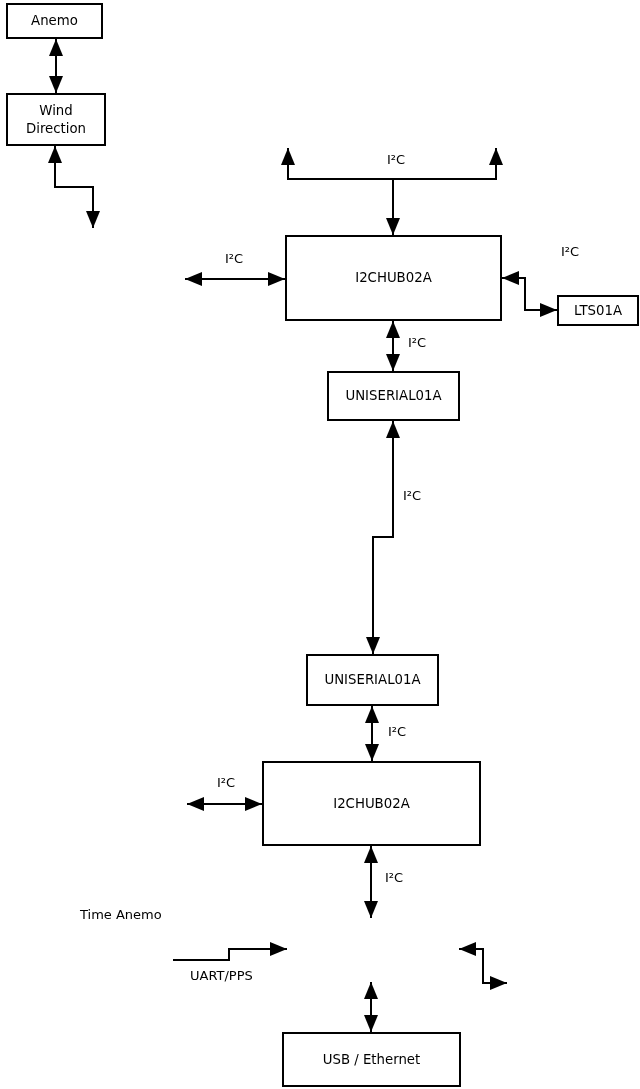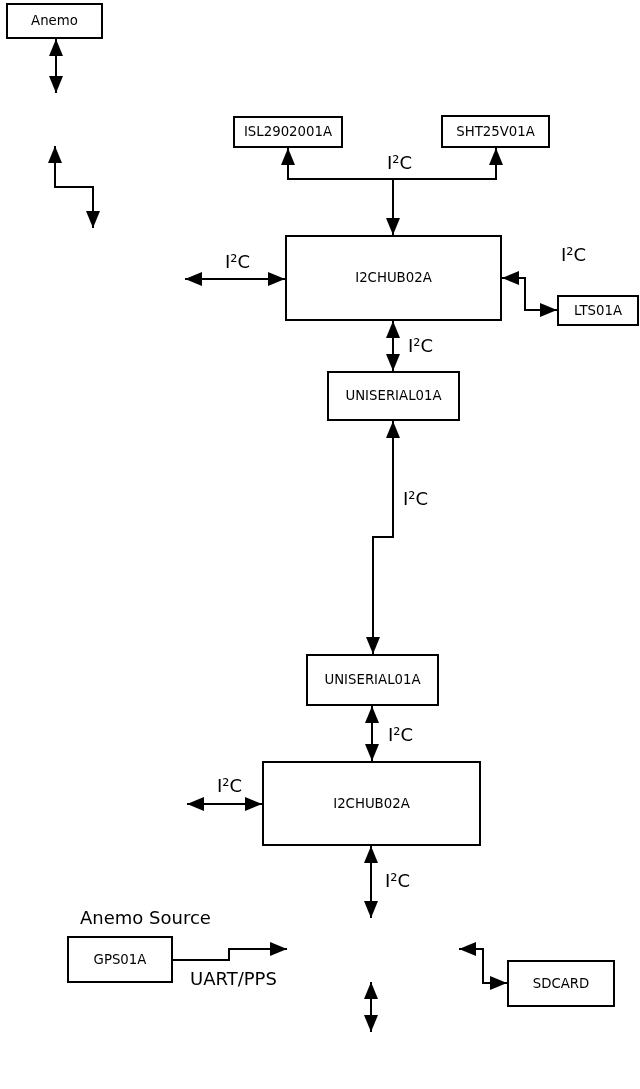--- a/index.html
+++ b/index.html
@@ -39,21 +39,21 @@
     flex-direction: column;
     align-items: center;
     justify-content: center;
     text-align: center;
     font-size: 13.3px;
     line-height: 1.32;
     white-space: nowrap;
   }
   .lbl {
     position: absolute;
-    font-size: 18px;
+    font-size: 13px;
     line-height: 1.1;
     white-space: nowrap;
   }
 </style>
 </head>
 <body>
 
 <div class="diagram">
 
   <svg class="connector-layer" width="640" height="1089" viewBox="0 0 640 1089">
@@ -76,29 +76,27 @@
     <path class="conn" d="M371 846 L371 918" marker-start="url(#ah)" marker-end="url(#ah)"></path>
     <path class="conn" d="M173 960 L229 960 L229 949 L287 949" marker-end="url(#ah)"></path>
     <path class="conn" d="M459 949 L483 949 L483 983 L507 983" marker-start="url(#ah)" marker-end="url(#ah)"></path>
     <path class="conn" d="M371 982 L371 1032" marker-start="url(#ah)" marker-end="url(#ah)"></path>
   </svg>
 
   <div class="node" style="left:6px;top:3px;width:97px;height:36px">
     <span>Anemo</span>
   </div>
 
+  <div class="node" style="left:6px;top:93px;width:100px;height:53px">
+    <span>Wind</span>
+    <span>Direction</span>
+  </div>
 
 
-  <div class="node" style="left:233px;top:116px;width:110px;height:32px">
-    <span>ISL2902001A</span>
-  </div>
 
-  <div class="node" style="left:441px;top:115px;width:109px;height:33px">
-    <span>SHT25V01A</span>
-  </div>
 
   <div class="node" style="left:285px;top:235px;width:217px;height:86px">
     <span>I2CHUB02A</span>
   </div>
 
   <div class="node" style="left:557px;top:295px;width:82px;height:31px">
     <span>LTS01A</span>
   </div>
 
   <div class="node" style="left:327px;top:371px;width:133px;height:50px">
@@ -108,34 +106,31 @@
   <div class="node" style="left:306px;top:654px;width:133px;height:52px">
     <span>UNISERIAL01A</span>
   </div>
 
   <div class="node" style="left:262px;top:761px;width:219px;height:85px">
     <span>I2CHUB02A</span>
   </div>
 
 
 
-  <div class="node" style="left:67px;top:936px;width:106px;height:47px">
-    <span>GPS01A</span>
+
+
+  <div class="node" style="left:282px;top:1032px;width:179px;height:55px">
+    <span>USB / Ethernet</span>
   </div>
-
-  <div class="node" style="left:507px;top:960px;width:108px;height:47px">
-    <span>SDCARD</span>
-  </div>
-
 
   <div class="lbl" style="left:387px;top:153px">I²C</div>
   <div class="lbl" style="left:225px;top:252px">I²C</div>
   <div class="lbl" style="left:561px;top:245px">I²C</div>
   <div class="lbl" style="left:408px;top:336px">I²C</div>
   <div class="lbl" style="left:403px;top:489px">I²C</div>
   <div class="lbl" style="left:388px;top:725px">I²C</div>
   <div class="lbl" style="left:217px;top:776px">I²C</div>
   <div class="lbl" style="left:385px;top:871px">I²C</div>
   <div class="lbl" style="left:190px;top:969px">UART/PPS</div>
 
-  <div class="lbl" style="left:80px;top:908px">Anemo Source</div>
+  <div class="lbl" style="left:80px;top:908px">Time Anemo</div>
 
 </div>
 
 </body></html>

